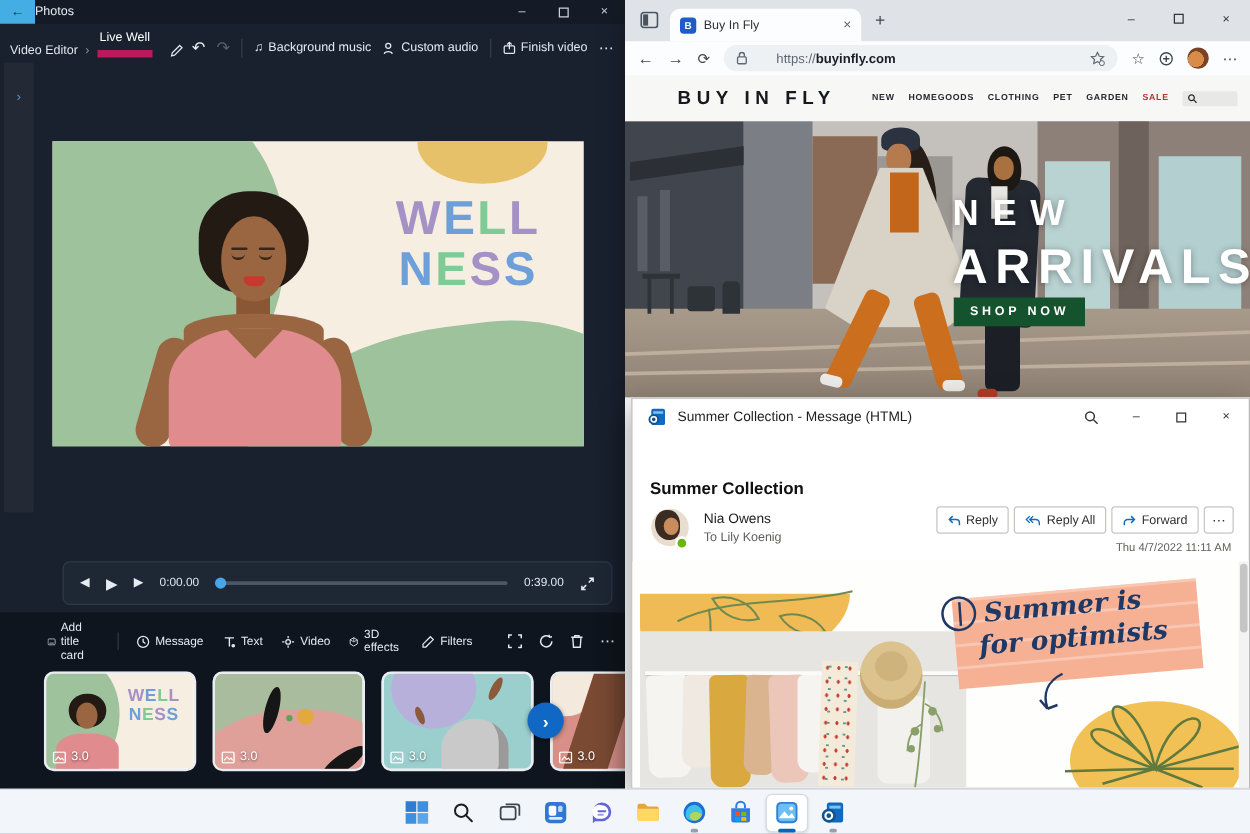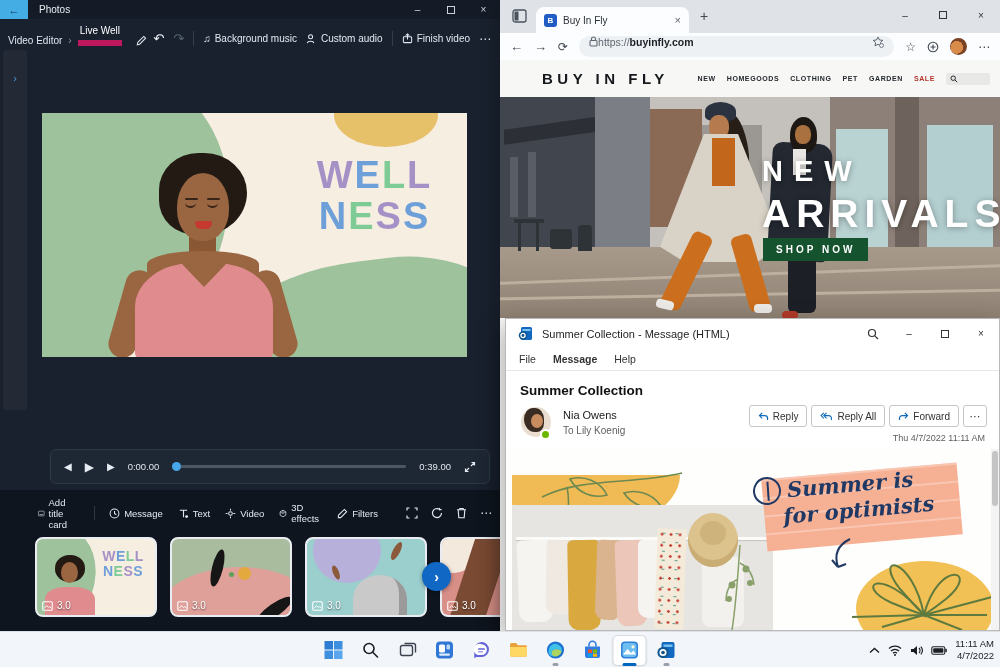--- a/index.html
+++ b/index.html
@@ -5,21 +5,21 @@
   *{margin:0;padding:0;box-sizing:border-box}
   html,body{width:1000px;height:667px;overflow:hidden}
   body{font-family:"Liberation Sans","DejaVu Sans",sans-serif;background:#a8adb5;position:relative}
   .abs{position:absolute}
   svg{display:block}
 
   
   .photos-win{left:0;top:0;width:500px;height:631px;background:#19212e;box-shadow:0 6px 18px rgba(0,0,0,.35)}
   .pt-titlebar{left:0;top:0;width:500px;height:19px;background:#151b26;display:flex;align-items:center}
   .pt-back{width:28px;height:19px;background:#43ade4;color:#0b3350;font-size:11px;display:flex;align-items:center;justify-content:center;font-weight:bold}
-  .pt-title{margin-left:11px;font-size:10px;color:#e7ecf2}
+  .pt-title{margin-left:0;font-size:10px;color:#e7ecf2}
   .win-controls{margin-left:auto;display:flex;height:100%}
   .win-ctl{width:33px;height:100%;display:flex;align-items:center;justify-content:center;color:#ccd3db;font-size:10px}
   .maxbox{width:8px;height:8px;border:1px solid currentColor;display:inline-block}
   .pt-toolbar{left:0;top:19px;width:500px;height:27px;display:flex;align-items:flex-end;color:#e1e8f0;font-size:10px;padding:0 8px}
   .pt-crumb-root{color:#dfe6ee}
   .pt-crumb-chev{margin:0 6px;color:#87919e;font-size:10px}
   .pt-crumb-cur{border-bottom:6px solid #be185d;padding:3px 2px 4px;font-weight:normal;color:#fff}
   .pt-pencil{margin-left:14px;color:#dfe6ee}
   .pt-right{margin-left:auto;display:flex;align-items:center;gap:9px}
   .pt-undo{font-size:13px;color:#eef3f8}
@@ -91,21 +91,21 @@
   .eg-tab{left:36px;top:7px;width:153px;height:26px;background:#fcfdfe;border-radius:8px 8px 0 0;display:flex;align-items:center;padding:0 8px;gap:6px}
   .eg-favicon{width:13px;height:13px;border-radius:3px;background:#1f5dc4;color:#fff;font-size:8px;font-weight:bold;display:flex;align-items:center;justify-content:center}
   .eg-tabtitle{flex:1;font-size:10px;color:#2b3138;white-space:nowrap;overflow:hidden}
   .eg-tabclose{color:#5a626c;font-size:11px}
   .eg-newtab{left:200px;top:8px;font-size:14px;color:#3f4750}
   .eg-winctl{position:absolute;right:0;top:0;display:flex;height:30px}
   .eg-winctl .win-ctl{color:#333;width:38px}
   .eg-toolbar{left:0;top:33px;width:500px;height:27px;background:#fcfdfe;display:flex;align-items:center;padding:0 10px;gap:11px}
   .eg-nav{font-size:13px;color:#3f4750}
   .eg-refresh{font-size:12px;color:#3f4750}
-  .eg-urlpill{flex:1;height:21px;background:#eef1f4;border-radius:11px;display:flex;align-items:flex-start;padding:0 10px;gap:0}
+  .eg-urlpill{flex:1;height:21px;background:#eef1f4;border-radius:11px;display:flex;align-items:center;padding:0 10px;gap:23px}
   .eg-url{font-size:10.5px;color:#5f6771}
   .eg-host{color:#1b1f24;font-weight:bold}
   .eg-pillstar{margin-left:auto;color:#5f6771}
   .eg-ricon{color:#3f4750;font-size:12px}
   .eg-avatar{width:17px;height:17px;border-radius:50%;background:radial-gradient(circle at 40% 55%,#d98c4a 0 45%,#7a4326 46% 100%)}
 
   
   .site-header{left:0;top:60px;width:500px;height:37px;background:#f7f7f5;display:flex;align-items:center}
   .site-logo{margin-left:42px;font-size:15px;font-weight:bold;letter-spacing:4.5px;color:#15181c}
   .site-nav{margin-left:auto;margin-right:10px;display:flex;align-items:center;gap:11px}
@@ -557,25 +557,20 @@
             <path d="M7.8 7.8L11 11" stroke="#333" stroke-width="1.2"></path>
           </svg>
       </div>
       <div class="ol-ctl">–</div>
       <div class="ol-ctl">
           <span class="maxbox"></span>
         </div>
       <div class="ol-ctl">×</div>
     </div>
   </div>
-  <div class="abs ol-menubar">
-    <span>File</span>
-    <span style="font-weight:bold">Message</span>
-    <span>Help</span>
-  </div>
 
   <div class="abs ol-subject">Summer Collection</div>
   <div class="abs ol-avatar">
     <div class="abs ol-av-hair"></div>
       <div class="abs ol-av-face"></div>
   </div>
   <div class="abs ol-presence"></div>
   <div class="abs ol-sender">Nia Owens</div>
   <div class="abs ol-to">To Lily Koenig</div>
 
@@ -733,35 +728,13 @@
     <div class="tb-item" style="position:relative">
       <svg width="20" height="20" viewBox="0 0 20 20">
           <rect x="5" y="2" width="13" height="16" rx="2" fill="#1269bf"></rect>
           <rect x="7" y="4.5" width="9" height="2.4" fill="#7cc3f0"></rect>
           <circle cx="6.5" cy="12.5" r="5.6" fill="#0f548c"></circle>
           <circle cx="6.5" cy="12.5" r="2.7" fill="none" stroke="#fff" stroke-width="1.7"></circle>
         </svg>
       <div class="ind"></div>
     </div>
   </div>
-  <div class="tb-tray">
-    <svg width="11" height="7" viewBox="0 0 11 7">
-        <path d="M1 5.5L5.5 1.5L10 5.5" fill="none" stroke="#1b1f24" stroke-width="1.4"></path>
-      </svg>
-    <svg width="14" height="11" viewBox="0 0 14 11">
-        <path d="M1 3.5a9 9 0 0 1 12 0M3 6a6 6 0 0 1 8 0M5 8.3a3 3 0 0 1 4 0" fill="none" stroke="#1b1f24" stroke-width="1.3"></path>
-        <circle cx="7" cy="10" r="1" fill="#1b1f24"></circle>
-      </svg>
-    <svg width="13" height="11" viewBox="0 0 13 11">
-        <path d="M1 4h2.5L7 1v9L3.5 7H1z" fill="#1b1f24"></path>
-        <path d="M9 3a3.5 3.5 0 0 1 0 5M10.8 1.6a6 6 0 0 1 0 7.8" fill="none" stroke="#1b1f24" stroke-width="1.1"></path>
-      </svg>
-    <svg width="16" height="9" viewBox="0 0 16 9">
-        <rect x=".8" y=".8" width="13" height="7.4" rx="1.5" fill="none" stroke="#1b1f24" stroke-width="1.1"></rect>
-        <rect x="2.2" y="2.2" width="10.2" height="4.6" rx=".8" fill="#1b1f24"></rect>
-        <rect x="14.3" y="2.8" width="1.5" height="3.4" rx=".7" fill="#1b1f24"></rect>
-      </svg>
-    <div class="tb-clock">
-      <div>11:11 AM</div>
-      <div>4/7/2022</div>
-    </div>
-  </div>
 </div>
 
 </body></html>

